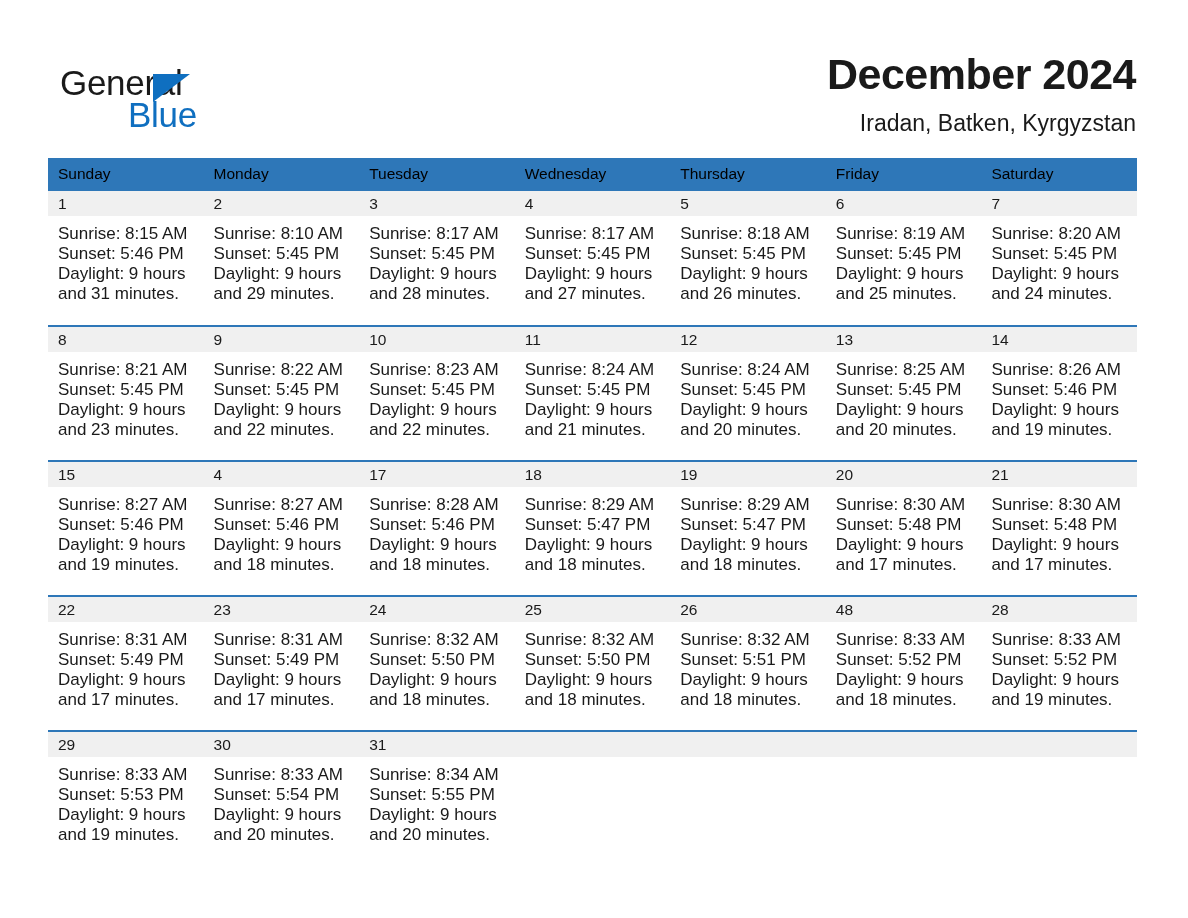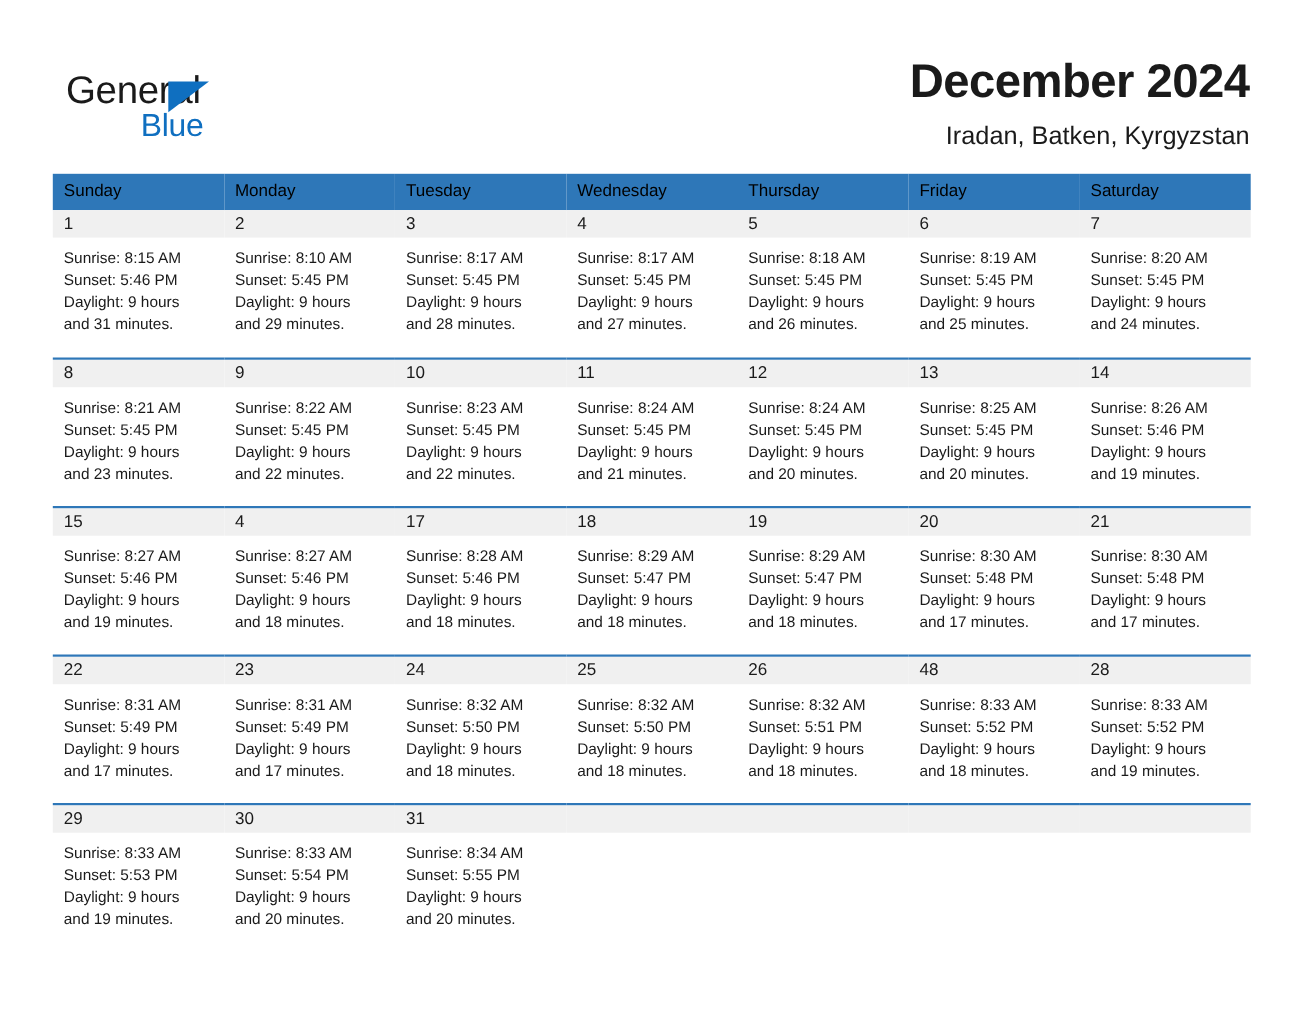--- a/index.html
+++ b/index.html
@@ -48,21 +48,21 @@
     left: 93px;
     top: 10px;
     width: 0; height: 0;
     border-left: 37px solid #0f6fc0;
     border-bottom: 28px solid transparent;
   }
   .logo-blue {
     position: absolute;
     left: 68px;
     top: 32px;
-    font-size: 29px;
+    font-size: 35px;
     line-height: 38px;
     color: #0f6fc0;
     font-weight: 400;
     letter-spacing: -0.3px;
   }
 
   .title-block {
     position: absolute;
     right: 52px;
     top: 48px;
@@ -123,21 +123,21 @@
     font-size: 15.5px;
     line-height: 25px;
     color: #1a1a1a;
     padding-left: 10px;
   }
   .daynum.empty {
     background: #f0f0f0;
   }
   .details {
     padding: 8px 10px 0 10px;
-    font-size: 14px;
+    font-size: 17px;
     line-height: 20px;
     color: #1a1a1a;
   }
   .details div { white-space: nowrap; }
   td.blank .details { visibility: hidden; }
 </style>
 </head>
 <body>
 
 <div class="page">

